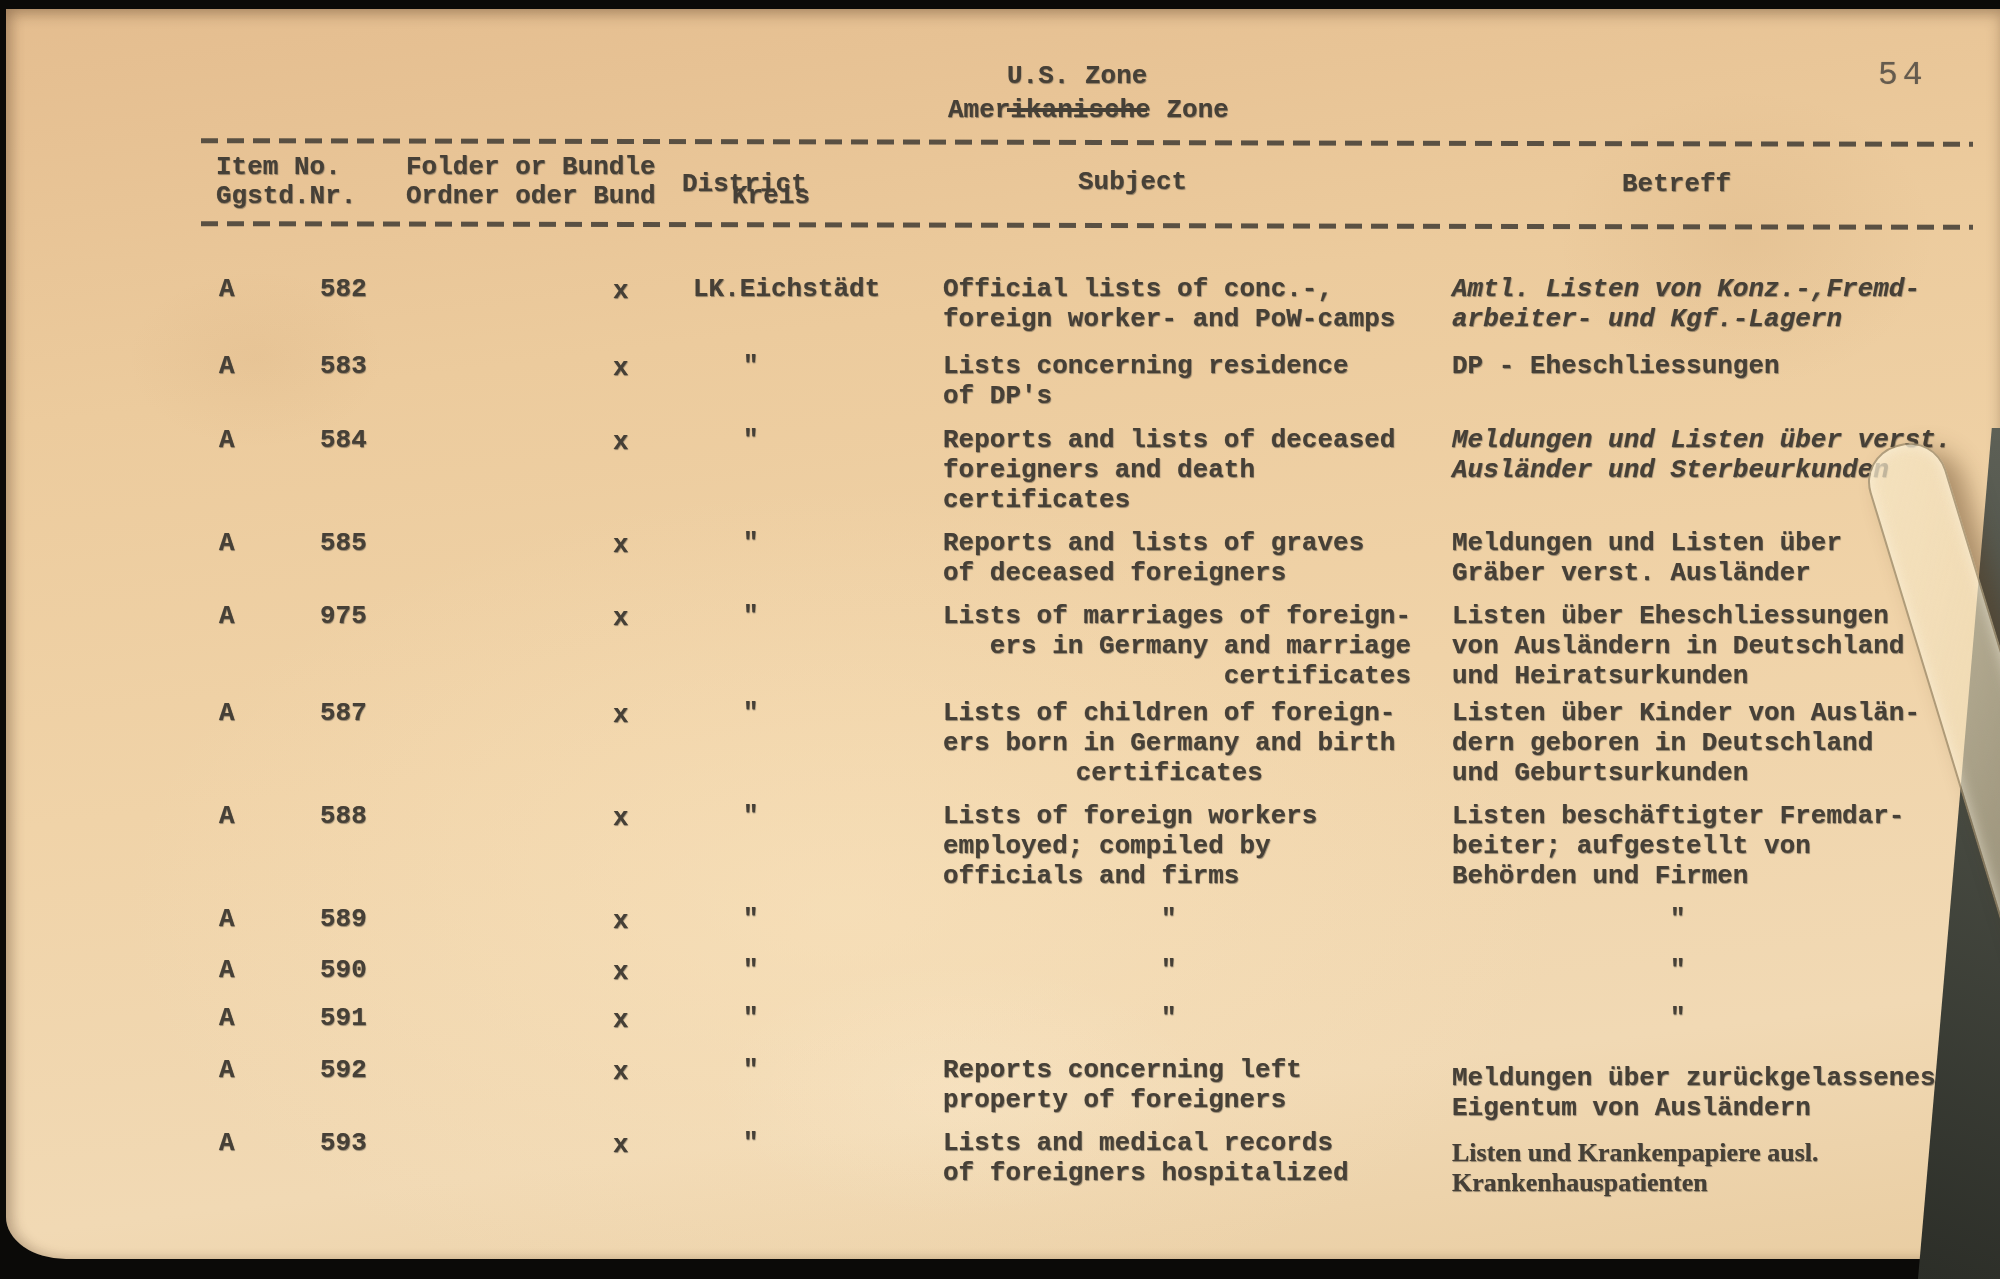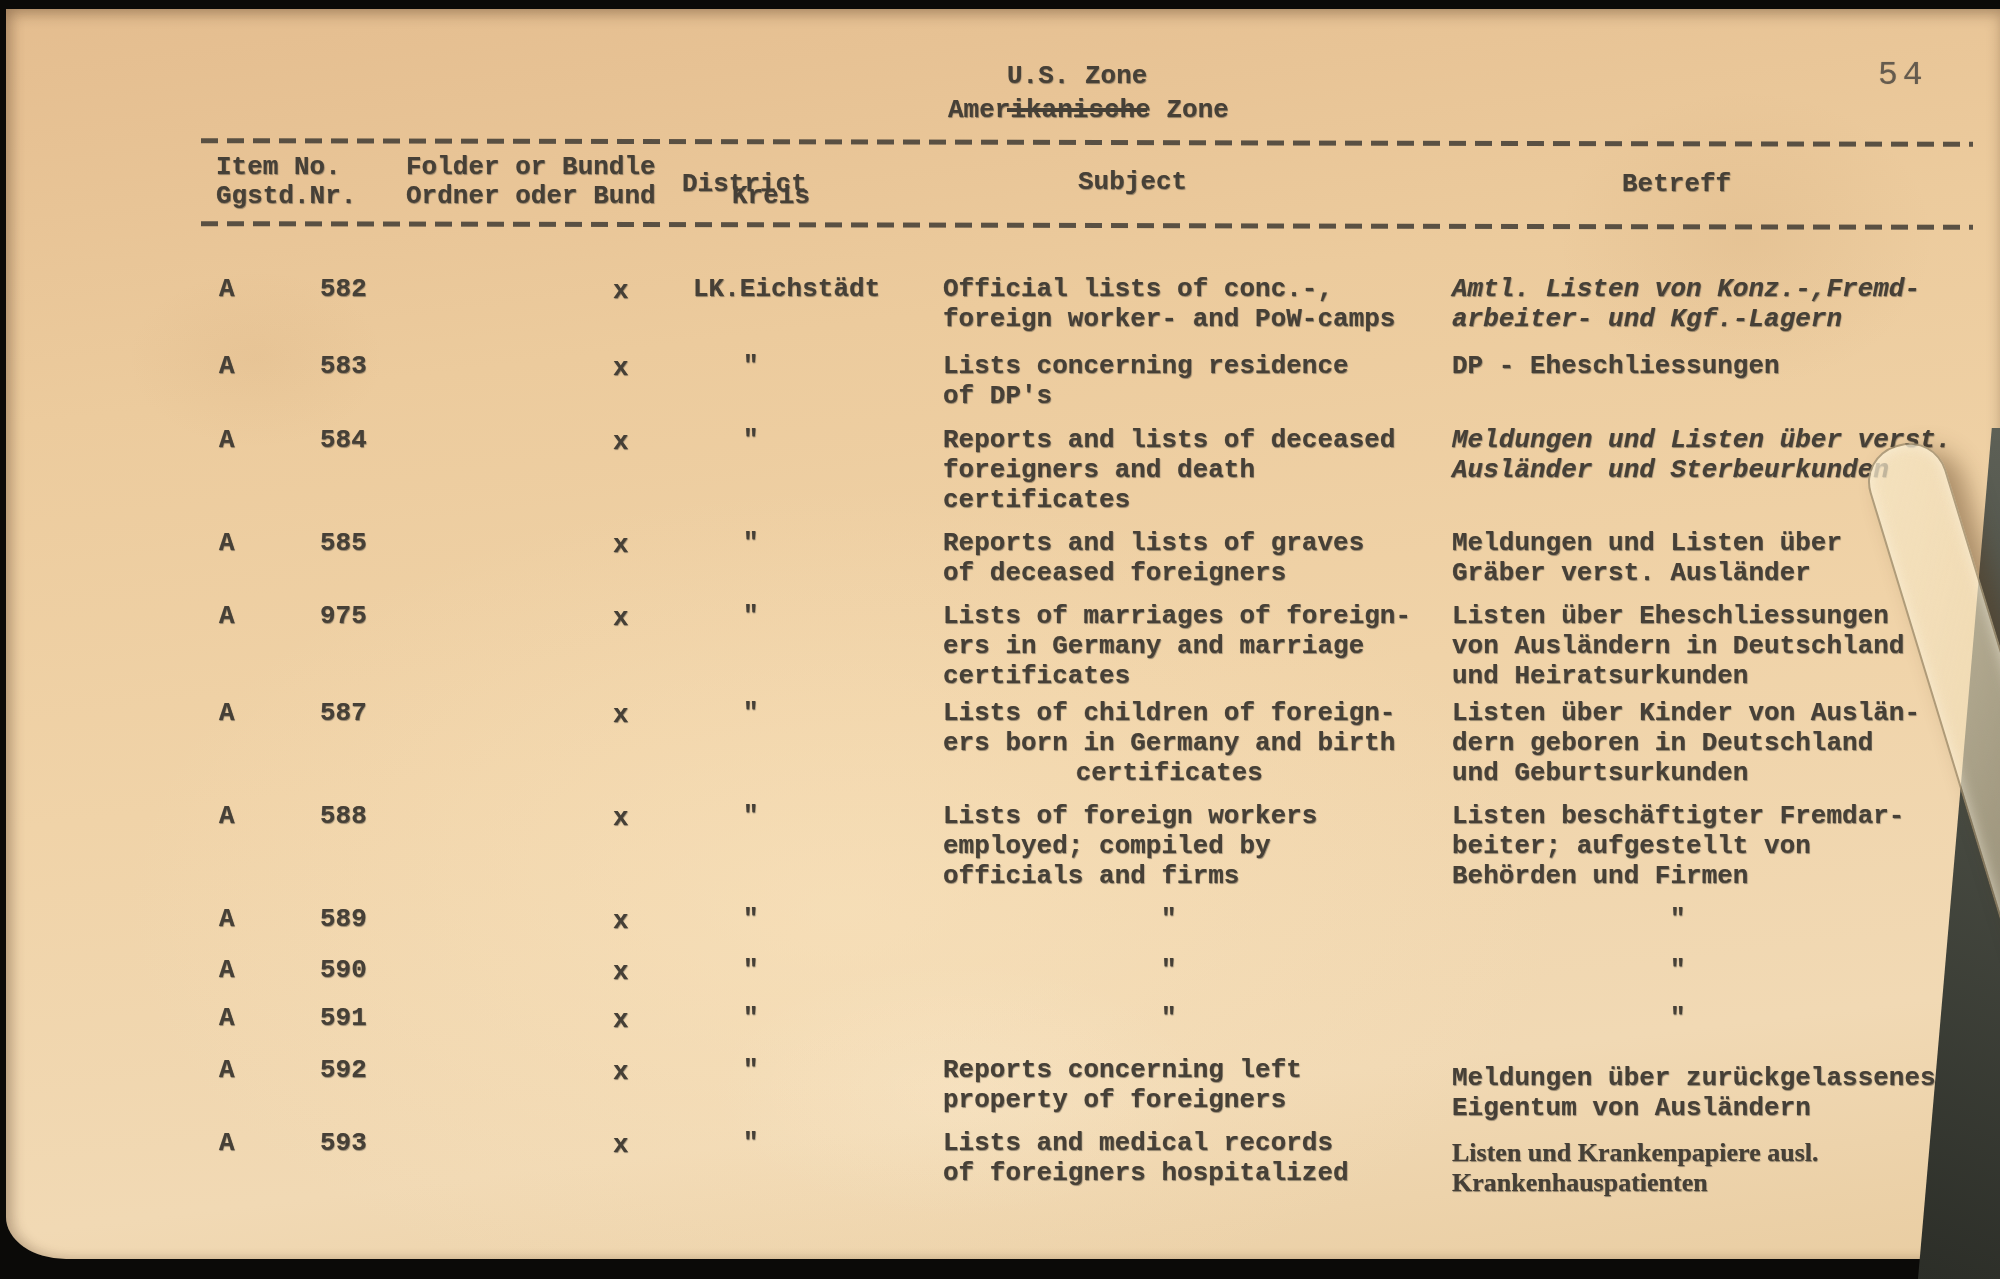--- a/index.html
+++ b/index.html
@@ -121,21 +121,21 @@
         <div class="t" style="left: 937px; top: 519px;">Reports and lists of graves
 of deceased foreigners</div>
         <div class="t" style="left: 1446px; top: 519px;">Meldungen und Listen über
 Gräber verst. Ausländer</div>
       </div>
       <div>
         <div class="t" style="left: 213px; top: 592px;">A</div>
         <div class="t" style="left: 314px; top: 592px;">975</div>
         <div class="t" style="left: 607px; top: 594px;">x</div>
         <div class="t" style="left: 737px; top: 592px;">"</div>
-        <div class="t" style="left: 937px; top: 592px;">Lists of marriages of foreign-
+        <div class="t" style="left: 937px; top: 592px; text-align: right;">Lists of marriages of foreign-
 ers in Germany and marriage
 certificates</div>
         <div class="t" style="left: 1446px; top: 592px;">Listen über Eheschliessungen
 von Ausländern in Deutschland
 und Heiratsurkunden</div>
       </div>
       <div>
         <div class="t" style="left: 213px; top: 689px;">A</div>
         <div class="t" style="left: 314px; top: 689px;">587</div>
         <div class="t" style="left: 607px; top: 691px;">x</div>

